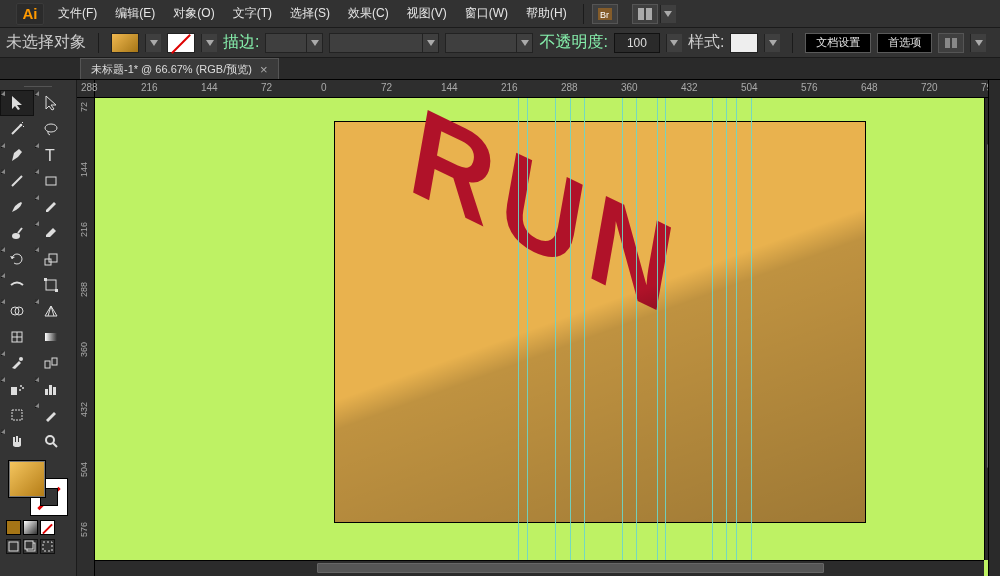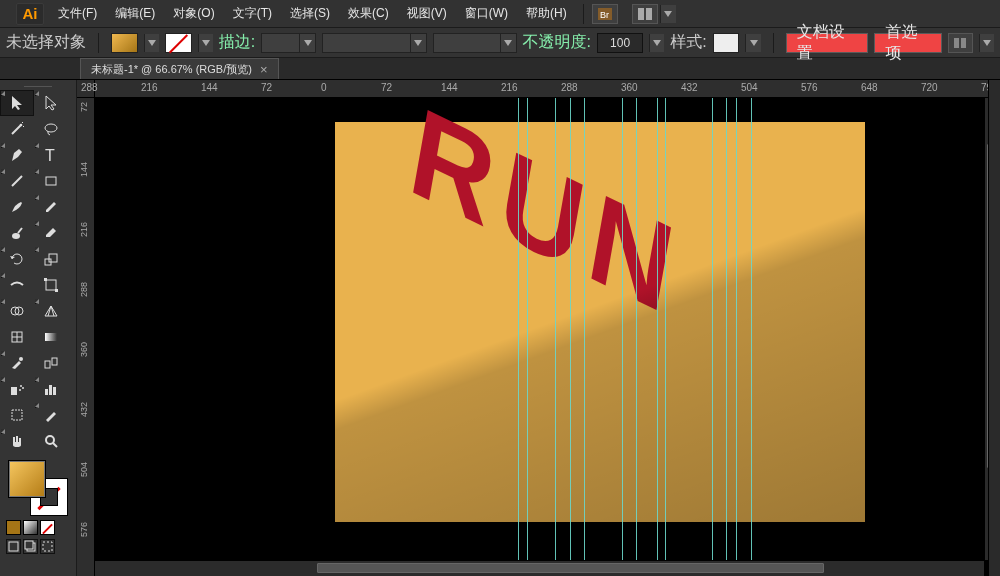--- a/index.html
+++ b/index.html
@@ -15,21 +15,21 @@
   .label{color:#ccc;font-size:16px;white-space:nowrap}
   .orange{color:#86efac}
   .dd{height:20px;background:#3f3f3f;border:1px solid #222;display:flex;align-items:center;position:relative}
   .dd-arrow{width:16px;height:18px;background:#3f3f3f;display:flex;align-items:center;justify-content:center;border-left:1px solid #222}
   .dd-arrow svg{fill:#aaa}
   .swatch{width:28px;height:20px;border:1px solid #222}
   .swatch-grad{background:linear-gradient(135deg,#f0b84f,#a57516)}
   .swatch-none{background:#fff;position:relative}
   .swatch-none:after{content:"";position:absolute;left:0;right:0;top:50%;border-top:2px solid #d00;transform:rotate(-45deg)}
   .input{height:20px;background:#2a2a2a;border:1px solid #111;color:#ddd;padding:0 12px;font-size:12px;width:46px}
-  .btn{height:20px;background:#ef4444;border:1px solid #5a5a5a;padding:0 10px;color:#e6e6e6;display:flex;align-items:center;font-size:16px}
+  .btn{height:20px;background:#000000;border:1px solid #5a5a5a;padding:0 10px;color:#e6e6e6;display:flex;align-items:center;font-size:11px}
   
   .tabstrip{height:22px;background:#2a2a2a;display:flex;align-items:flex-end;border-bottom:1px solid #000;padding-left:80px}
   .tab{height:21px;background:#3a3a3a;border:1px solid #555;border-bottom:none;padding:4px 10px;display:flex;align-items:center;color:#ddd;font-size:11px;gap:8px}
   .tab .x{color:#aaa;font-size:13px;line-height:1}
   
   .workspace{position:absolute;top:80px;left:0;right:0;bottom:0;display:flex;background:#323232}
   .toolbox{width:77px;background:#343434;border-right:1px solid #1b1b1b;display:flex;flex-direction:column;padding-top:2px}
   .tgrab{height:8px;display:flex;justify-content:center;align-items:center;gap:2px}
   .tgrab span{width:28px;height:1px;background:#555}
   .trow{display:flex}
@@ -38,21 +38,21 @@
   .tool svg{fill:#ddd}
   .tool .corner{position:absolute;right:1px;bottom:1px;width:0;height:0;border-right:4px solid #888;border-top:4px solid transparent}
   .swatchbox{width:60px;height:56px;position:relative;margin:6px auto 2px}
   .sw-fill{position:absolute;left:0;top:0;width:38px;height:38px;background:linear-gradient(135deg,#f6c760,#b37b15);border:1px solid #000;box-shadow:0 0 0 1px #777 inset}
   .sw-stroke{position:absolute;right:0;bottom:0;width:38px;height:38px;background:#fff;border:1px solid #000}
   .sw-stroke:after{content:"";position:absolute;inset:9px;background:#343434;border:1px solid #000}
   .sw-stroke:before{content:"";position:absolute;left:3px;right:3px;top:50%;border-top:3px solid #d00;transform:rotate(-45deg)}
   .mini-row{display:flex;gap:2px;margin:2px 6px}
   .mini-sw{width:15px;height:15px;border:1px solid #000}
   
-  .canvaswrap{flex:1;position:relative;background:#000000;overflow:hidden}
+  .canvaswrap{flex:1;position:relative;background:#bef264;overflow:hidden}
   .ruler-h{position:absolute;left:18px;right:0;top:0;height:18px;background:#2e2e2e;border-bottom:1px solid #000;color:#aaa;font-size:10px}
   .ruler-h .tick{position:absolute;top:2px}
   .ruler-v{position:absolute;left:0;top:18px;bottom:0;width:18px;background:#2e2e2e;border-right:1px solid #000;color:#aaa;font-size:9px}
   .ruler-v .tick{position:absolute;left:2px;writing-mode:vertical-rl;text-orientation:mixed;transform:rotate(180deg)}
   .corner{position:absolute;left:0;top:0;width:18px;height:18px;background:#2e2e2e;border-right:1px solid #000;border-bottom:1px solid #000}
   .stage{position:absolute;left:18px;top:18px;right:0;bottom:0}
   .artboard{position:absolute;background:#e9b24e;box-shadow:0 0 0 1px #000}
   .shade{position:absolute;inset:0;background:linear-gradient(160deg,transparent 0 47%,rgba(0,0,0,.18) 52%,rgba(0,0,0,.32) 100%)}
   .runtext{position:absolute;left:10%;top:12%;width:78%;height:60%;transform:skewX(-10deg) skewY(24deg);color:#b01229;font-weight:700;font-size:120px;font-family:Impact,Arial Black,sans-serif;letter-spacing:10px;display:flex;white-space:nowrap}
   .guide{position:absolute;top:0;bottom:0;width:1px;background:#6bd6c9;opacity:.9}

